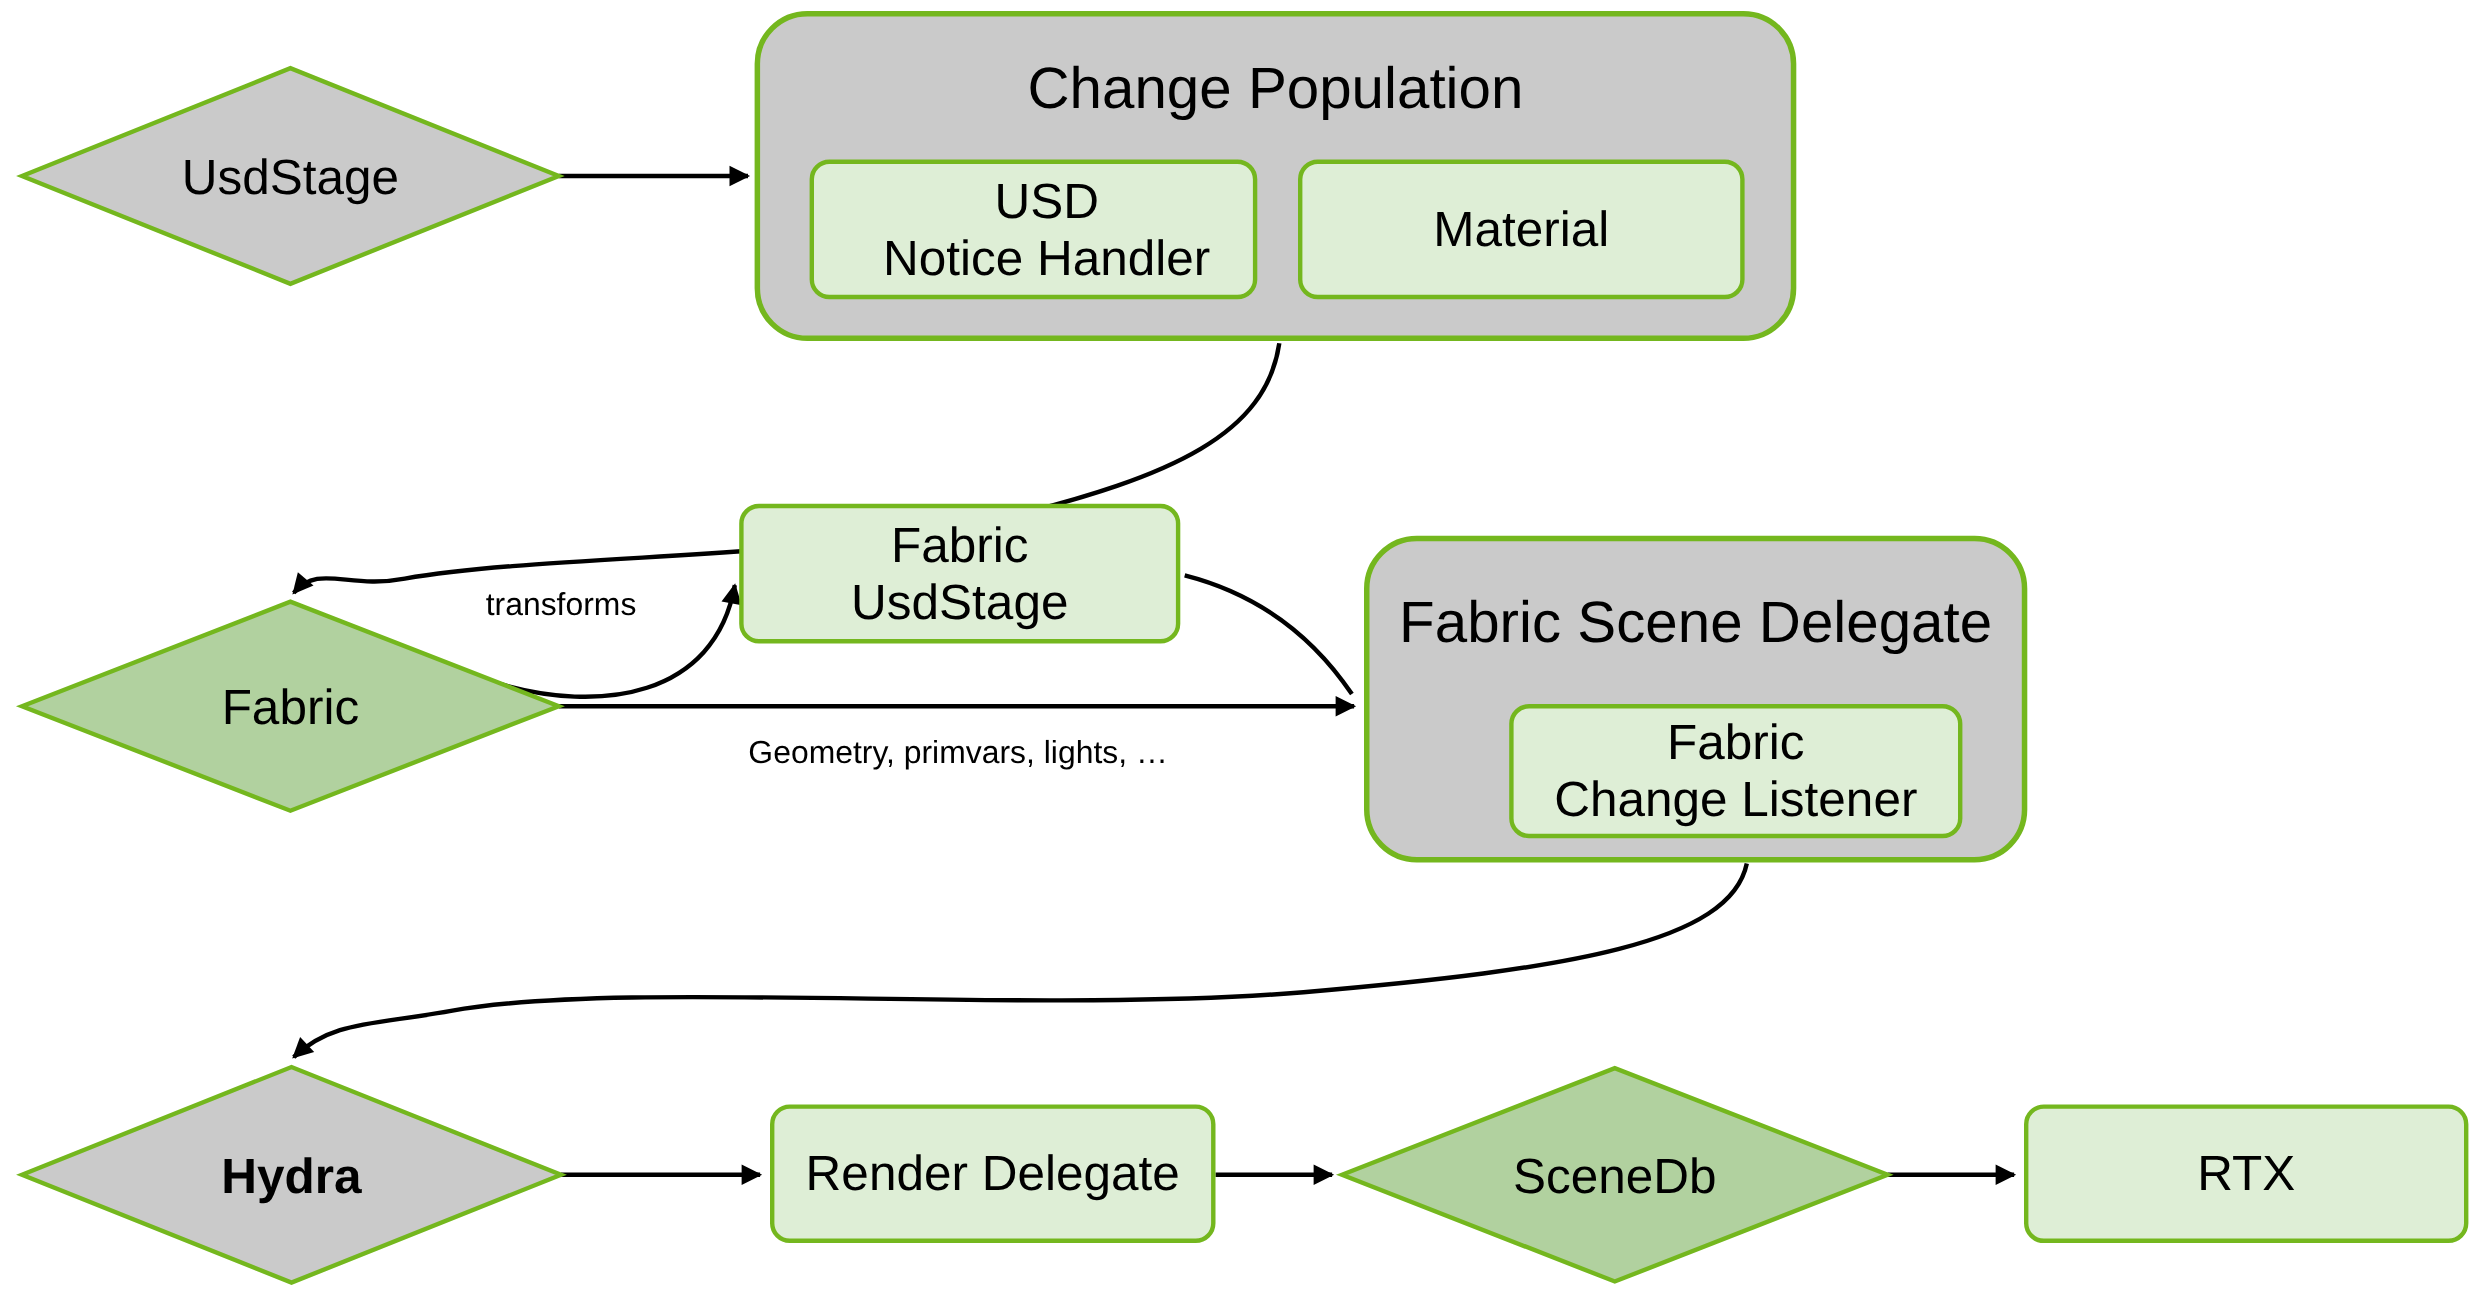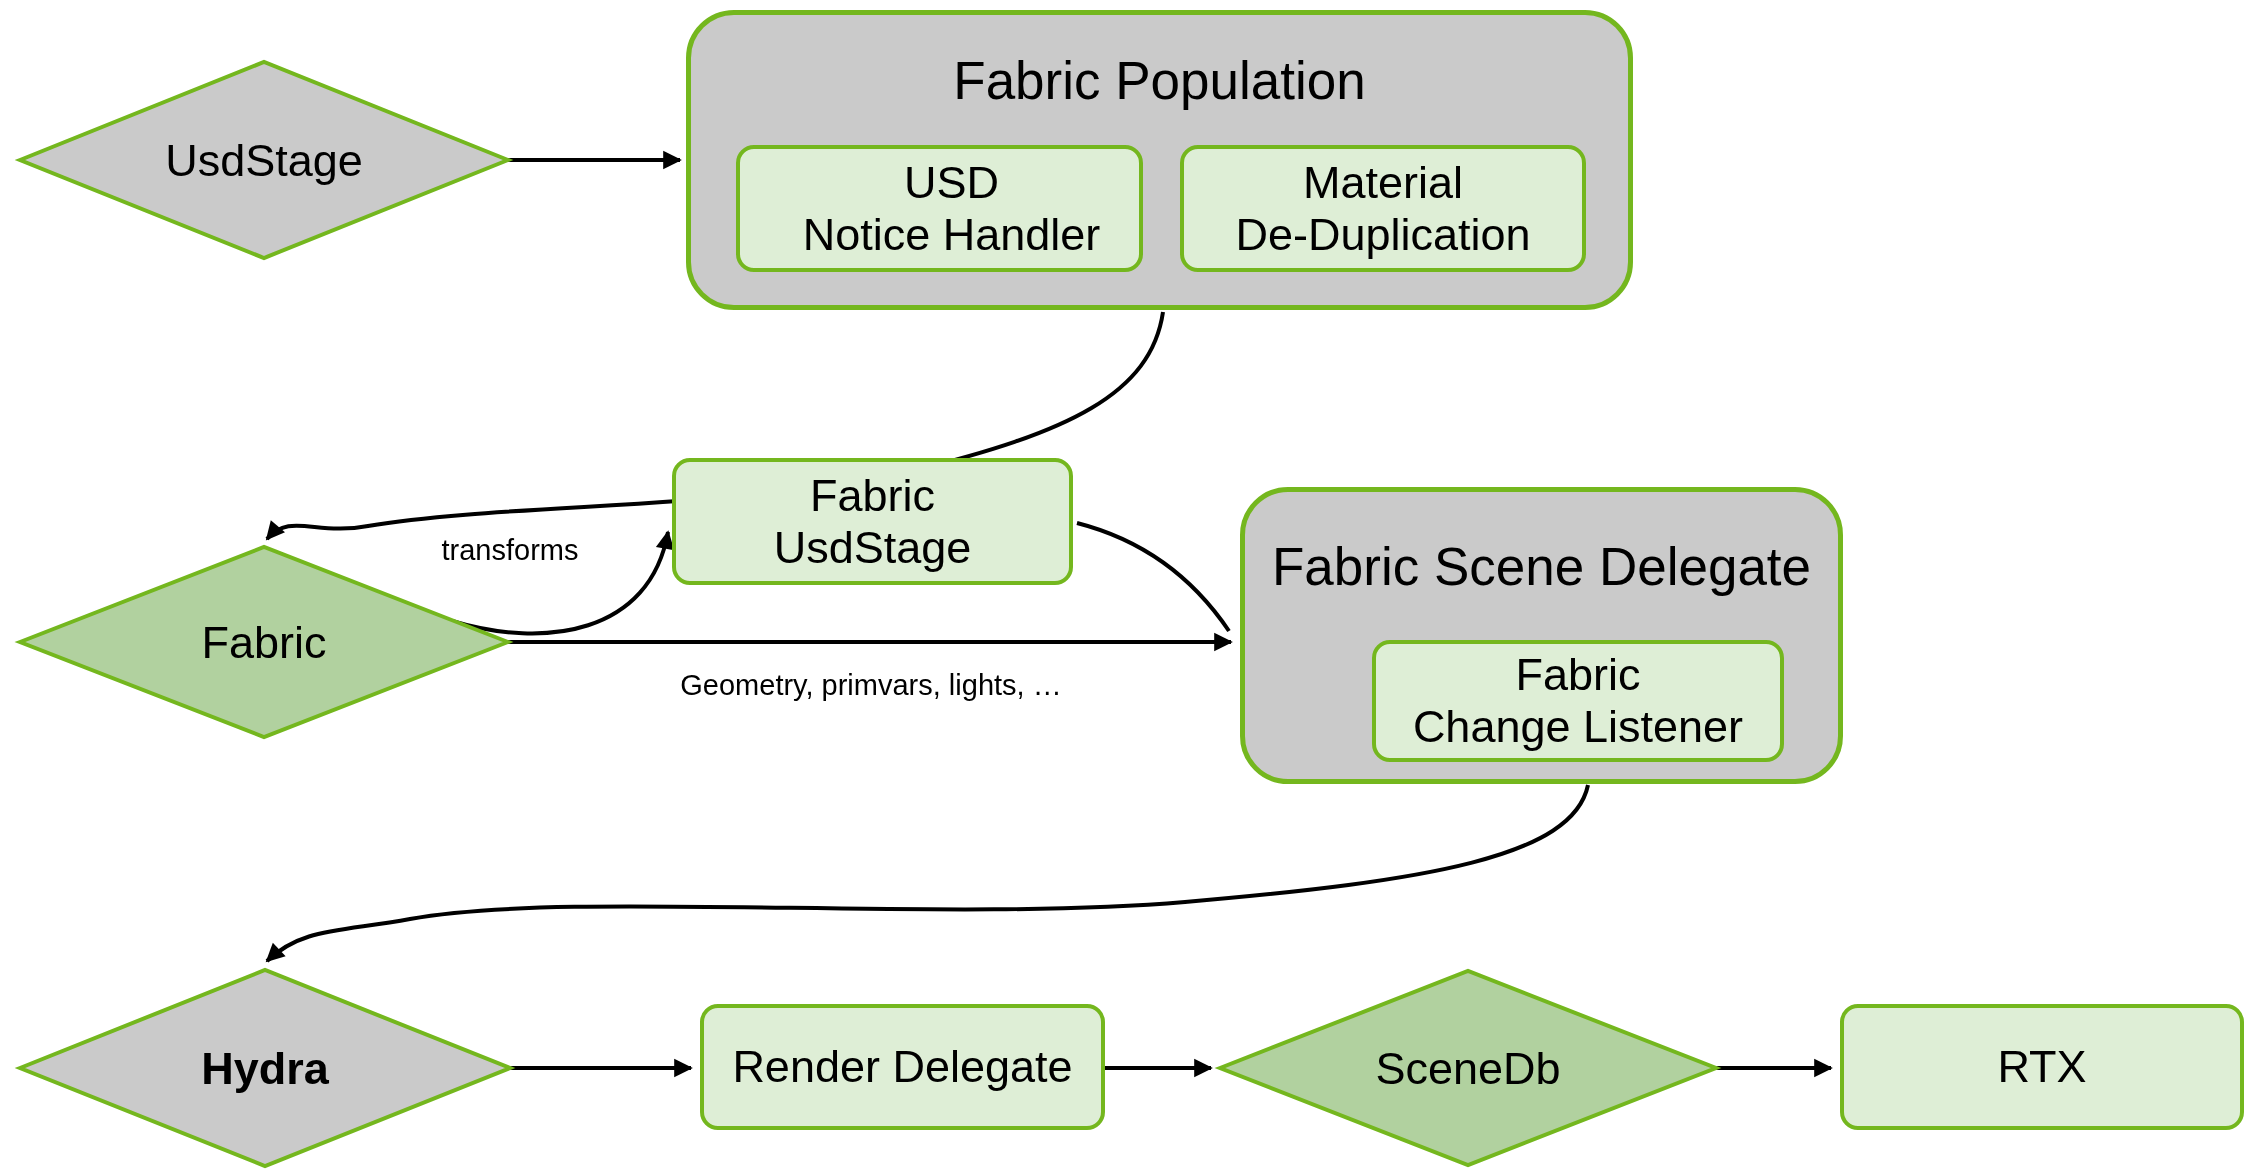--- a/index.html
+++ b/index.html
@@ -83,29 +83,28 @@
     <path class="edge" d="M 1105,1068 L 1211,1068" marker-end="url(#arrowhead)"></path>
     <path class="edge" d="M 1716,1068 L 1831,1068" marker-end="url(#arrowhead)"></path>
 
     <polygon class="diamond gray" points="20,160 264,62 508,160 264,258"></polygon>
     <polygon class="diamond green" points="20,642 264,547 508,642 264,737"></polygon>
     <polygon class="diamond gray" points="20,1068 265,970 510,1068 265,1166"></polygon>
     <polygon class="diamond green" points="1220,1068 1468,971 1716,1068 1468,1165"></polygon>
   </svg>
 
   <div class="container" style="left:686px;top:10px;width:947px;height:300px;">
-    <div class="container-title" style="top:66px;">Fabric Population</div>
+    <div class="container-title" style="top:66px;">Change Population</div>
   </div>
   <div class="leaf" style="left:736px;top:145px;width:407px;height:127px;padding-left:24px;">
     <div>USD</div>
     <div>Notice Handler</div>
   </div>
   <div class="leaf" style="left:1180px;top:145px;width:406px;height:127px;">
     <div>Material</div>
-    <div>De-Duplication</div>
   </div>
 
   <div class="leaf" style="left:672px;top:458px;width:401px;height:127px;">
     <div>Fabric</div>
     <div>UsdStage</div>
   </div>
 
   <div class="container" style="left:1240px;top:487px;width:603px;height:297px;">
     <div class="container-title" style="top:75px;">Fabric Scene Delegate</div>
   </div>

